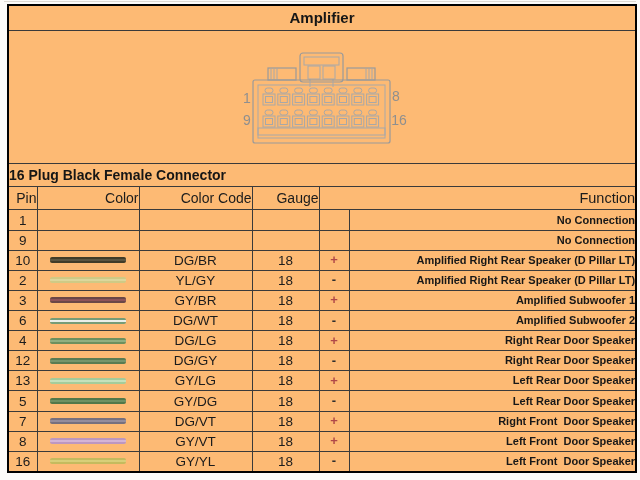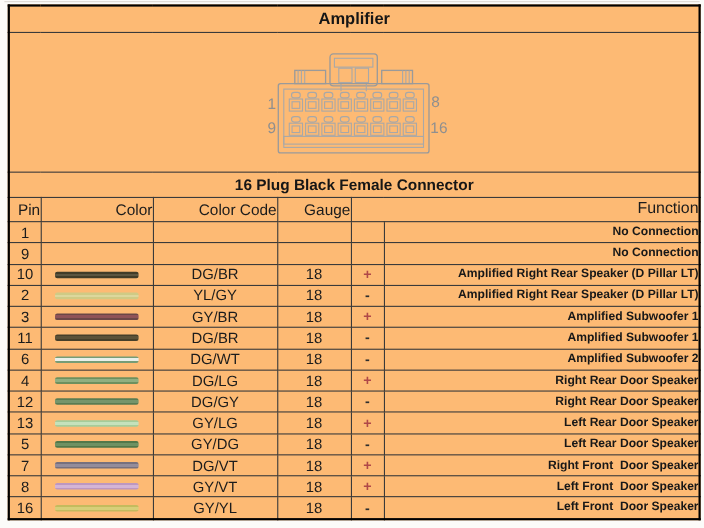--- a/index.html
+++ b/index.html
@@ -35,21 +35,21 @@
   tr.title-row td{
     height:21px;border-bottom:1px solid #3a3a3a;
     text-align:center;font-weight:bold;font-size:15px;color:#161616;
   }
   tr.connector-row td{
     height:118px;border-bottom:1px solid #3a3a3a;
     text-align:center;vertical-align:middle;
   }
   tr.caption-row td{
     height:20px;border-bottom:1px solid #3a3a3a;
-    text-align:center;font-weight:bold;font-size:14px;color:#161616;
+    text-align:left;font-weight:bold;font-size:14px;color:#161616;
   }
   tr.header-row td{
     height:20px;border:1px solid #3a3a3a;
     text-align:right;font-size:14px;color:#1c1c1c;
   }
   tr.header-row td.func-h{font-weight:normal;font-size:14.5px;}
   tr.data-row{height:18px;}
   tr.data-row td{
     border:1px solid #3a3a3a;
     font-size:13.5px;text-align:center;vertical-align:middle;line-height:17px;
@@ -223,30 +223,20 @@
           <td class="pin">3</td>
           <td class="color">
             <div class="swatch" style="background: linear-gradient(rgb(107, 71, 71) 0%, rgb(107, 71, 71) 30%, rgb(143, 83, 88) 30%, rgb(143, 83, 88) 70%, rgb(107, 71, 71) 70%, rgb(107, 71, 71) 100%);"></div>
           </td>
           <td class="code">GY/BR</td>
           <td class="gauge">18</td>
           <td class="sign plus">+</td>
           <td class="func">Amplified Subwoofer 1</td>
         </tr>
         <tr class="data-row">
-          <td class="pin">11</td>
-          <td class="color">
-            <div class="swatch" style="background: linear-gradient(rgb(70, 63, 41) 0%, rgb(70, 63, 41) 30%, rgb(92, 82, 56) 30%, rgb(92, 82, 56) 70%, rgb(70, 63, 41) 70%, rgb(70, 63, 41) 100%);"></div>
-          </td>
-          <td class="code">DG/BR</td>
-          <td class="gauge">18</td>
-          <td class="sign minus">-</td>
-          <td class="func">Amplified Subwoofer 1</td>
-        </tr>
-        <tr class="data-row">
           <td class="pin">6</td>
           <td class="color">
             <div class="swatch" style="background: linear-gradient(rgb(118, 156, 118) 0%, rgb(118, 156, 118) 30%, rgb(233, 239, 233) 30%, rgb(233, 239, 233) 70%, rgb(118, 156, 118) 70%, rgb(118, 156, 118) 100%);"></div>
           </td>
           <td class="code">DG/WT</td>
           <td class="gauge">18</td>
           <td class="sign minus">-</td>
           <td class="func">Amplified Subwoofer 2</td>
         </tr>
         <tr class="data-row">

